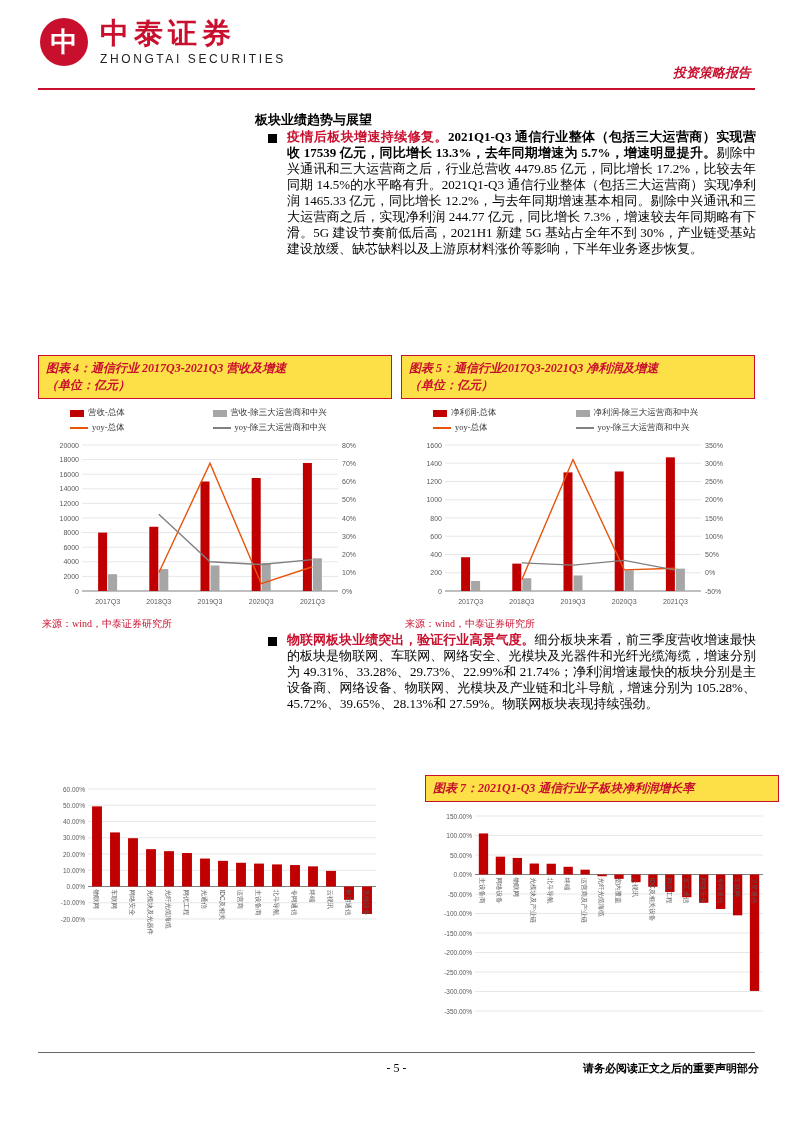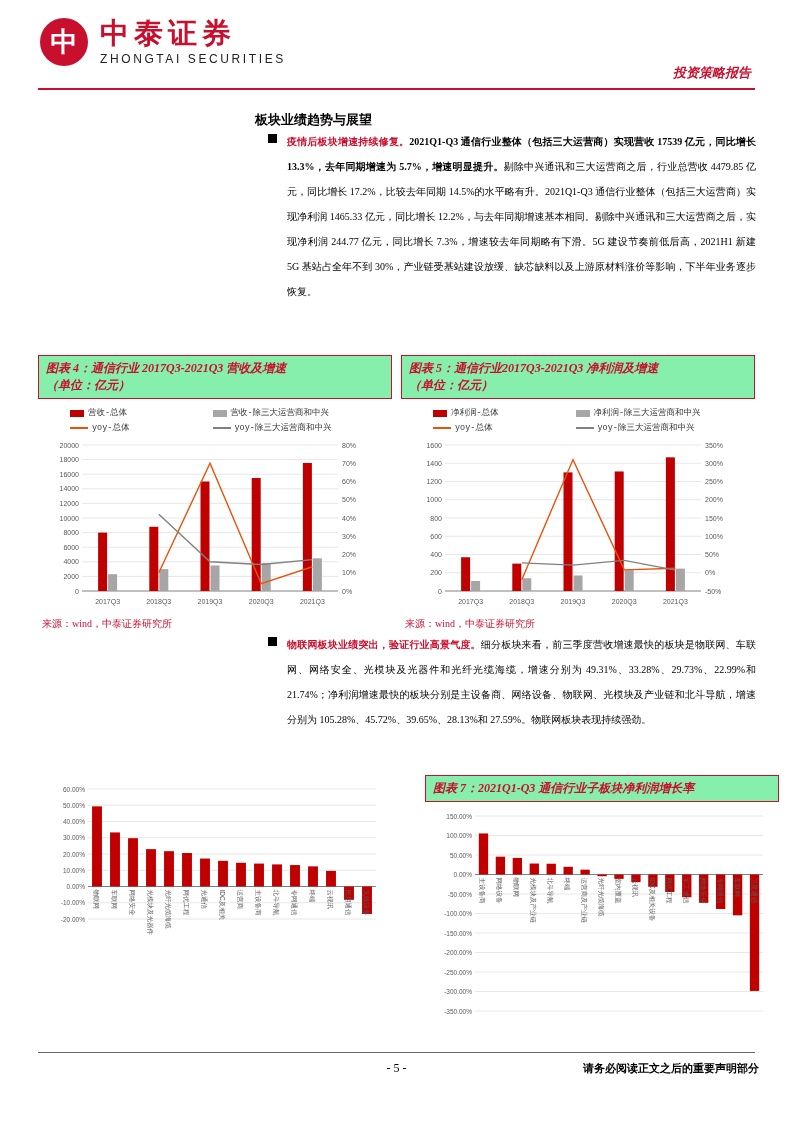--- a/index.html
+++ b/index.html
@@ -12,33 +12,33 @@
   .brand-cn{font-size:29px;font-weight:bold;color:#C8102E;letter-spacing:5px;line-height:1.05;font-family:"Liberation Sans",sans-serif;}
   .brand-en{font-size:12px;color:#222;letter-spacing:2.6px;margin-top:4px;font-family:"Liberation Sans",sans-serif;}
   .report-type{position:absolute;right:42px;top:64px;color:#C8102E;font-weight:bold;font-style:italic;font-size:13px;}
   .header-rule{position:absolute;left:38px;right:38px;top:88px;height:2px;background:#C8102E;}
 
   
   .section-heading{position:absolute;left:255px;top:111px;font-size:13px;font-weight:bold;}
   .bullet-para{position:absolute;left:268px;width:488px;display:flex;gap:10px;}
   .b1{top:129px;} .b2{top:632px;}
   .bullet{width:9px;height:9px;background:#000;margin-top:5px;flex:none;}
-  .ptext{font-size:10px;line-height:25px;text-align:justify;}
+  .ptext{font-size:13px;line-height:16px;text-align:justify;}
   .lead{color:#C8102E;font-weight:bold;}
   .emph{font-weight:bold;}
 
   
   .figbox{position:absolute;width:354px;}
   .fig4{left:38px;top:355px;} .fig5{left:401px;top:355px;}
   .fig6{left:38px;top:775px;} .fig7{left:401px;top:775px;margin-left:24px;}
   .figtitle{border:1.5px solid #C8102E;color:#C8102E;font-weight:bold;font-style:italic;
-            font-size:12px;line-height:17px;padding:4px 7px;background:#86efac;}
+            font-size:12px;line-height:17px;padding:4px 7px;background:#fde047;}
   .figbody{padding:6px 2px 0 2px;background:#fff;}
   .legend{display:grid;grid-template-columns:1fr 1.3fr;gap:3px 6px;font-size:8.5px;color:#333;
-          margin:2px 0 5px 30px;font-family:Liberation Mono, monospace;}
+          margin:2px 0 5px 30px;font-family:Liberation Serif, serif;}
   .legend .item{display:flex;align-items:center;gap:4px;white-space:nowrap;}
   .sw-sq{width:14px;height:7px;flex:none;display:inline-block;}
   .sw-line{width:18px;height:2px;flex:none;display:inline-block;}
   .source{color:#C8102E;font-size:10px;margin:6px 0 4px 2px;}
   svg text{font-family:"Liberation Sans",sans-serif;}
 
   
   .footer-rule{position:absolute;left:38px;right:38px;top:1052px;height:1px;background:#666;}
   .page-num{position:absolute;left:0;right:0;top:1061px;text-align:center;font-size:12px;}
   .disclaimer{position:absolute;right:34px;top:1061px;font-size:11px;font-weight:bold;font-family:Liberation Mono, monospace;}

